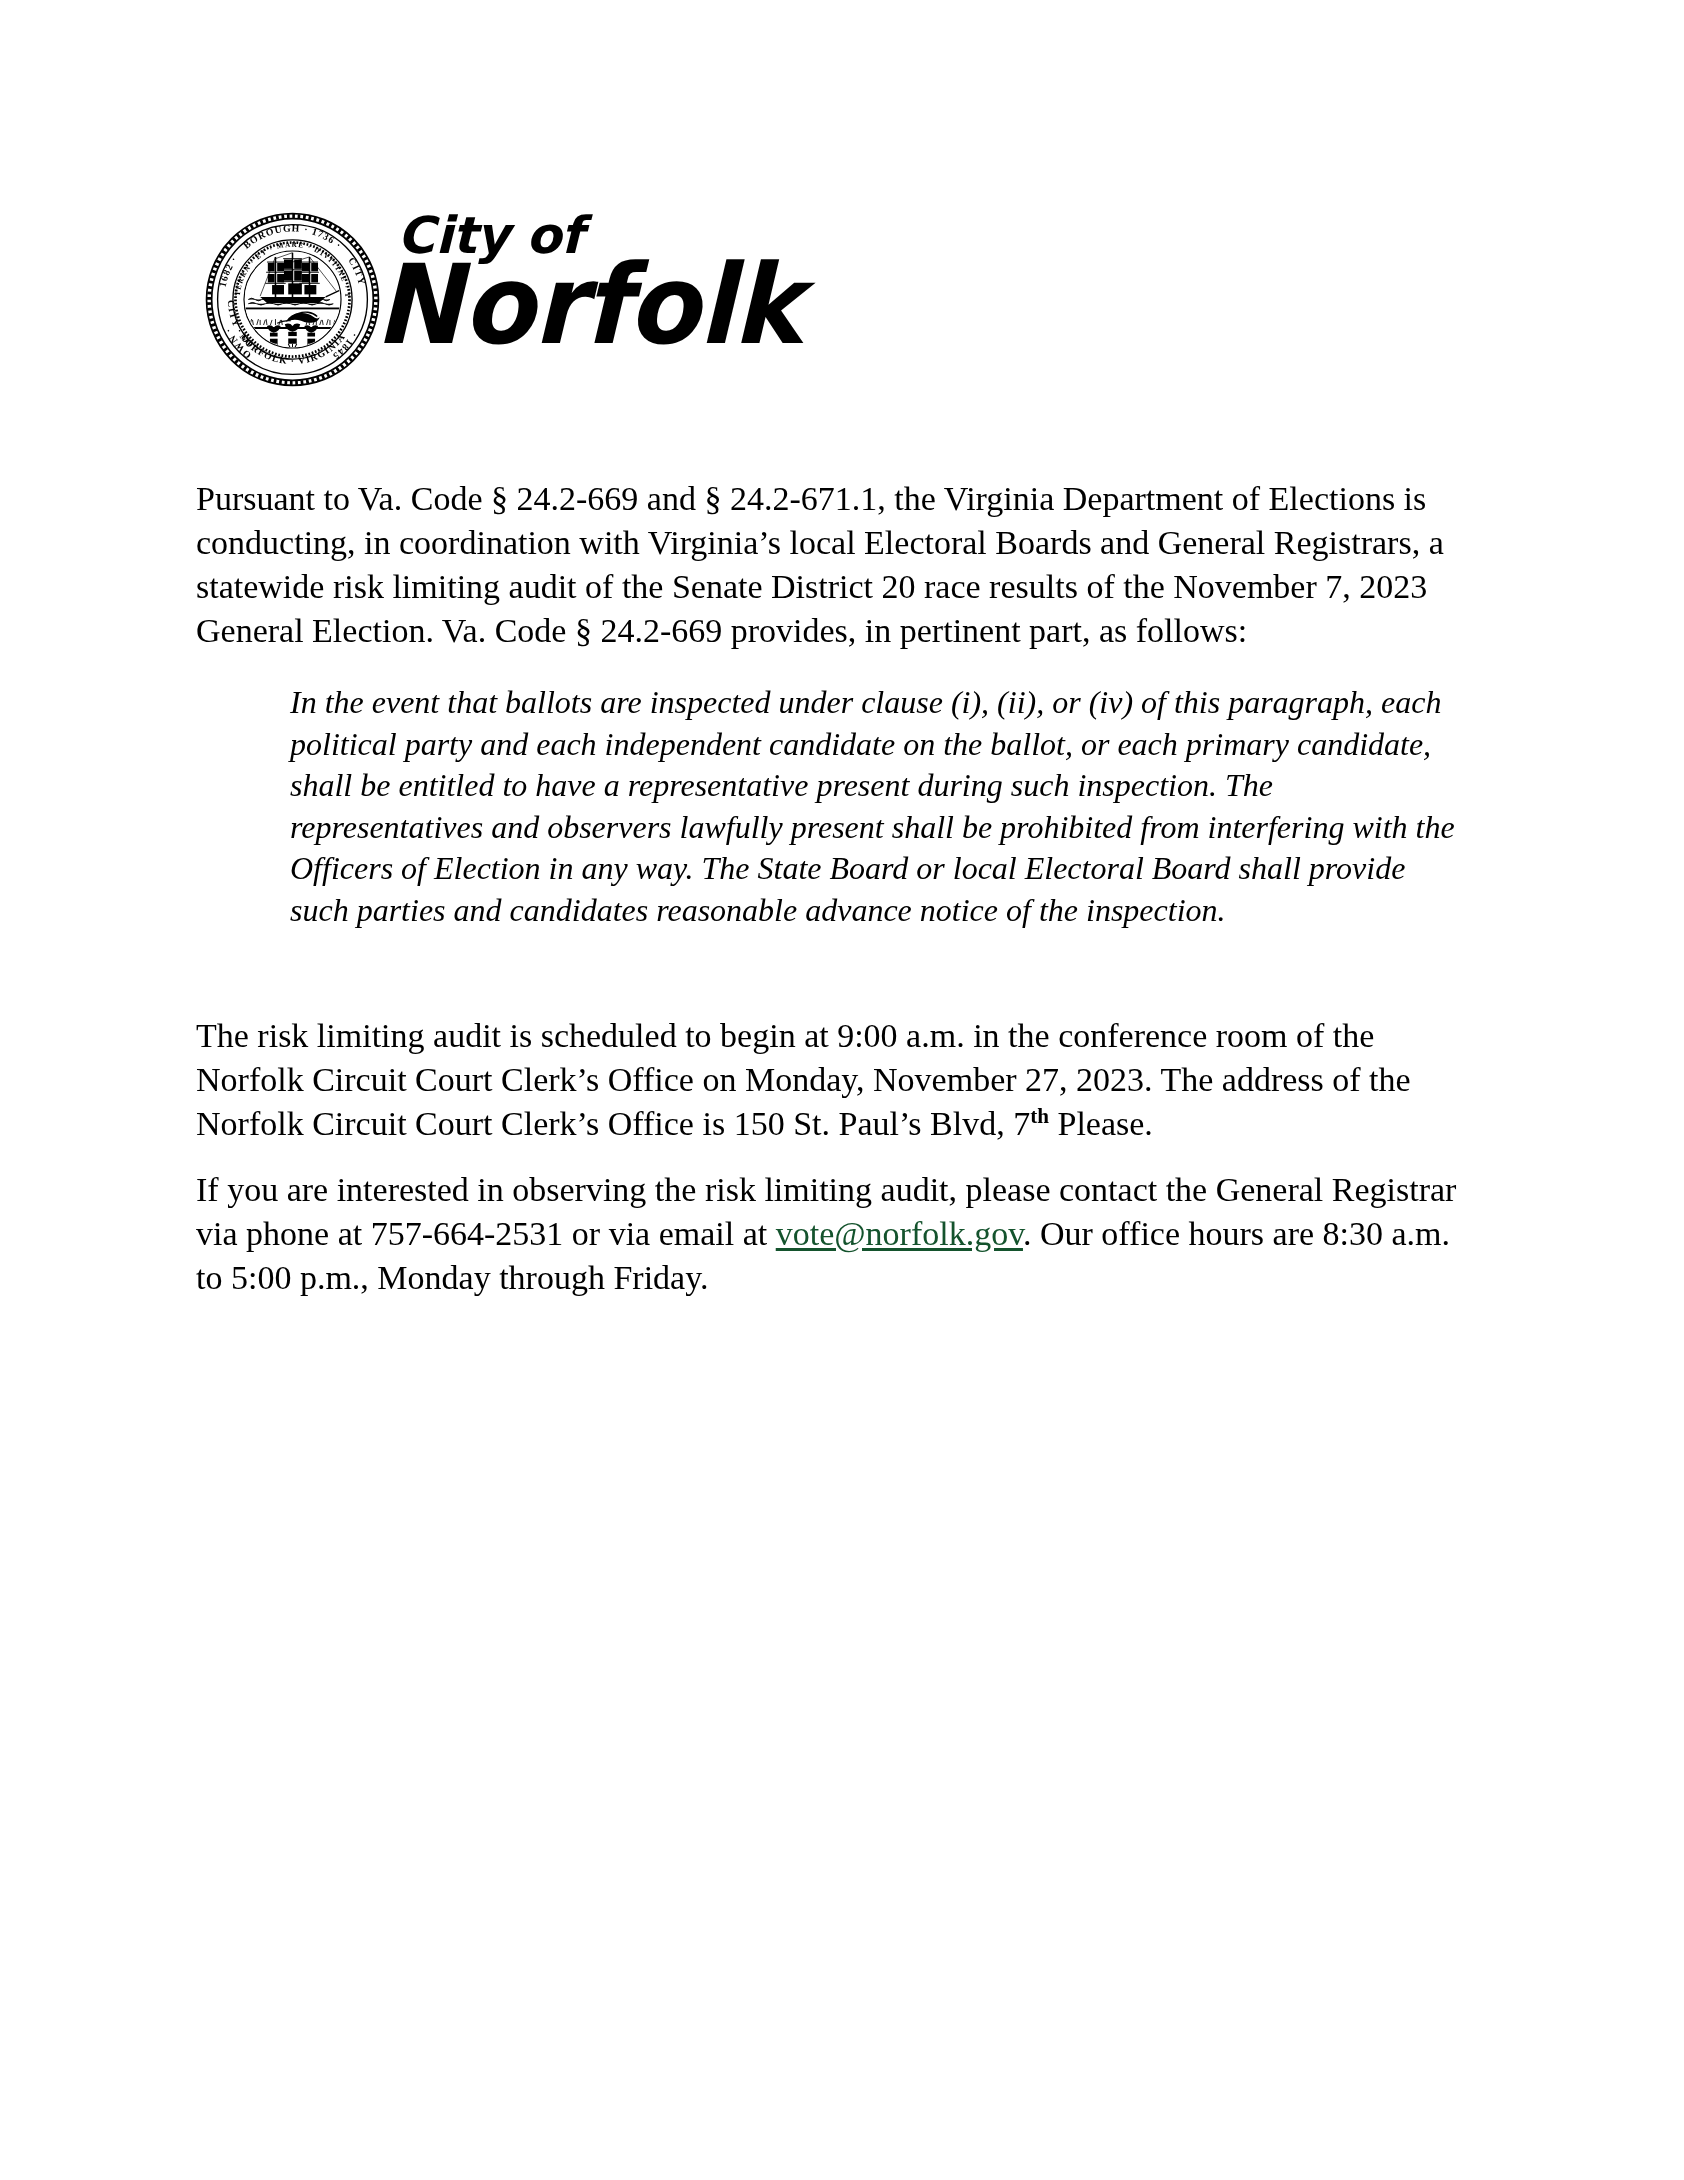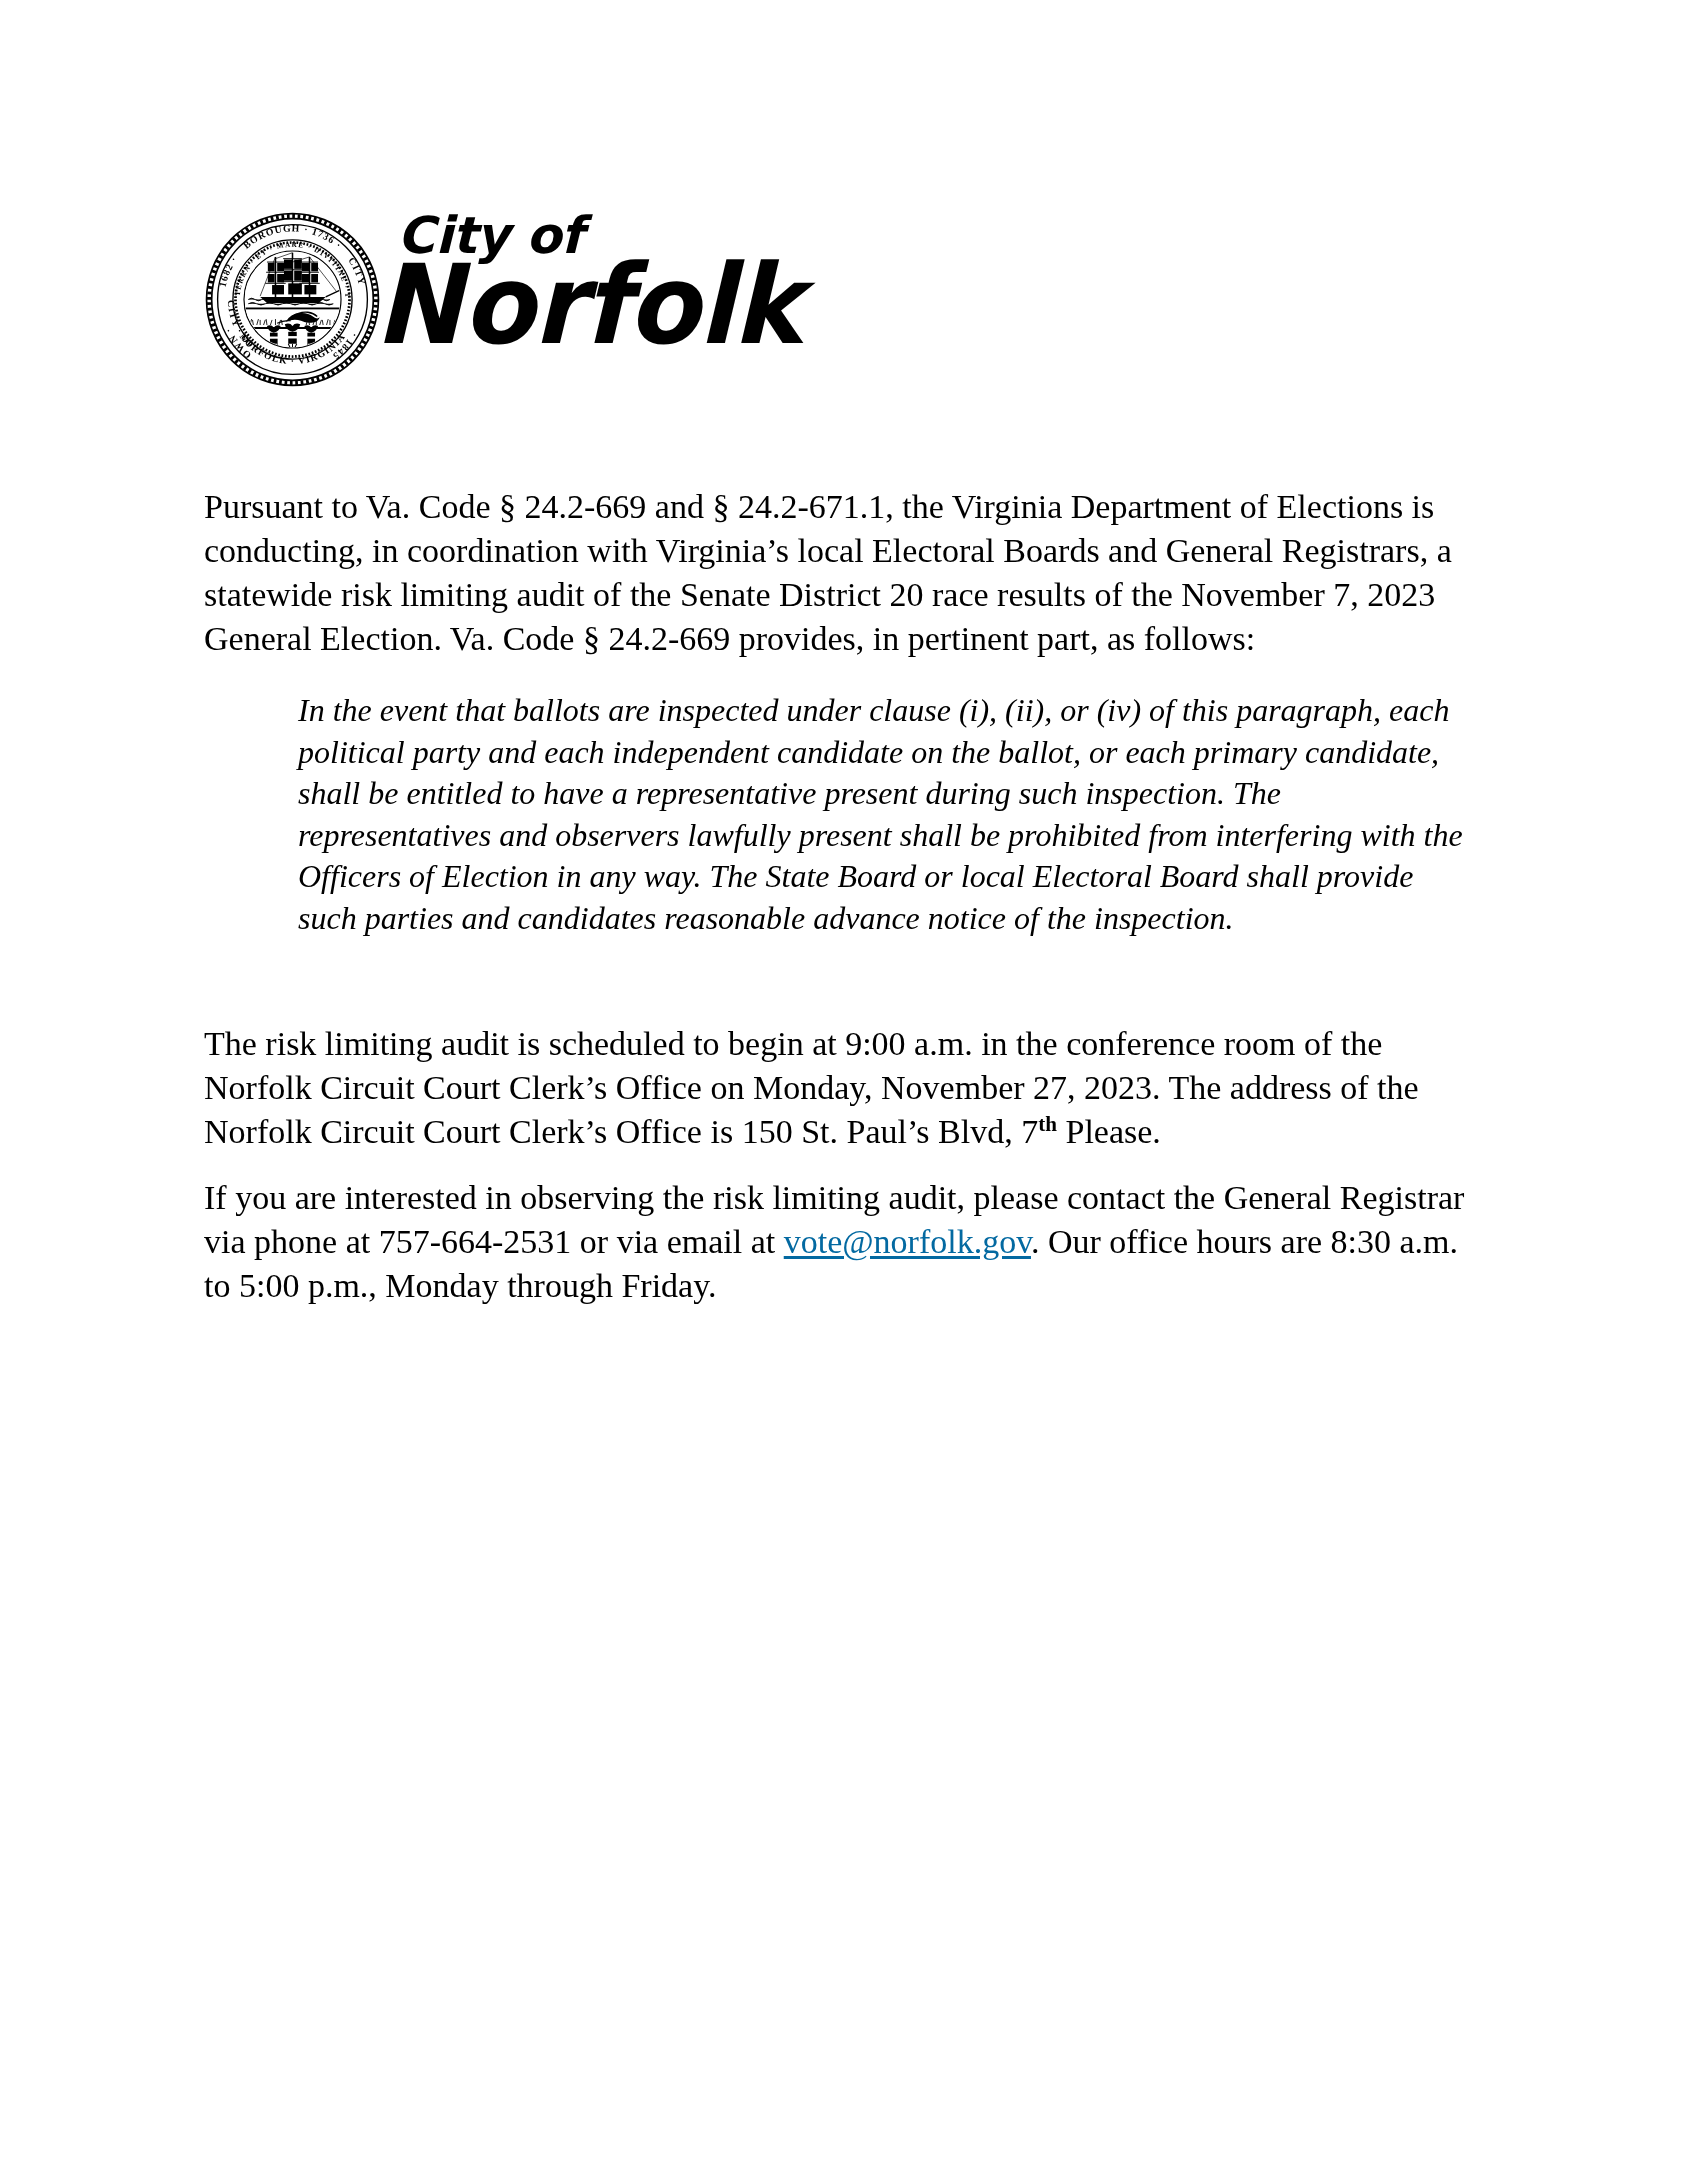--- a/index.html
+++ b/index.html
@@ -72,24 +72,23 @@
     left: -3.4px;
     top: 43px;
     font-size: 104px;
     transform: skewX(-3deg) scaleY(1.06);
     transform-origin: left top;
   }
 
   
   .body-text {
     position: absolute;
-    left: 204px;
+    left: 196px;
     top: 477px;
     width: 1279px;
-    margin-top: 8px;
   }
 
   p.para {
     margin: 0 0 22px 0;
     font-size: 34px;
     line-height: 1.295;
     text-align: left;
   }
 
   .quote {
@@ -112,21 +111,21 @@
   }
 
   sup.ordinal {
     font-size: 0.62em;
     vertical-align: super;
     line-height: 0;
     font-weight: bold;
   }
 
   a.email-link {
-    color: #0369a1;
+    color: #14532d;
     text-decoration: underline;
     text-underline-offset: 2.6px;
   }
 </style>
 </head>
 <body>
 
 <div class="page">
 
   <div class="letterhead">

